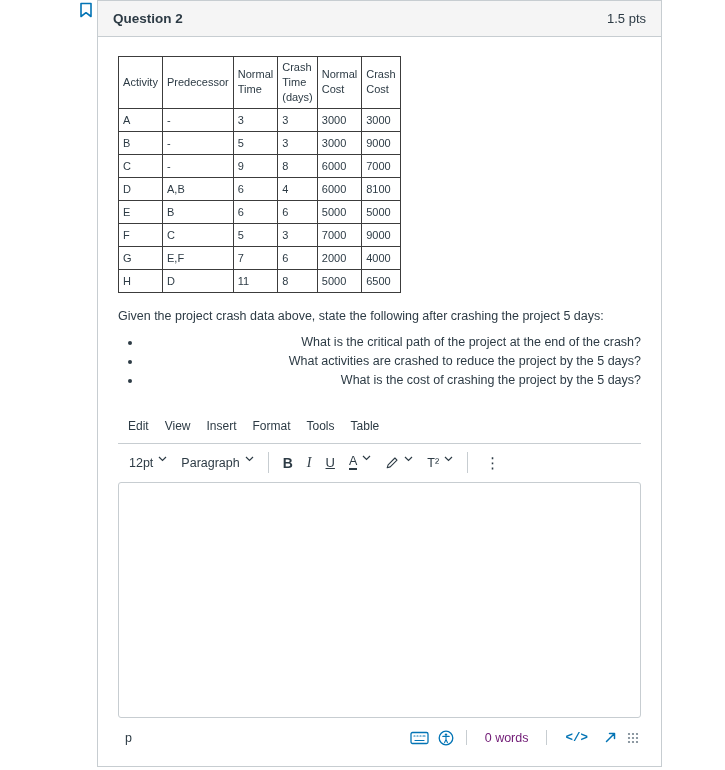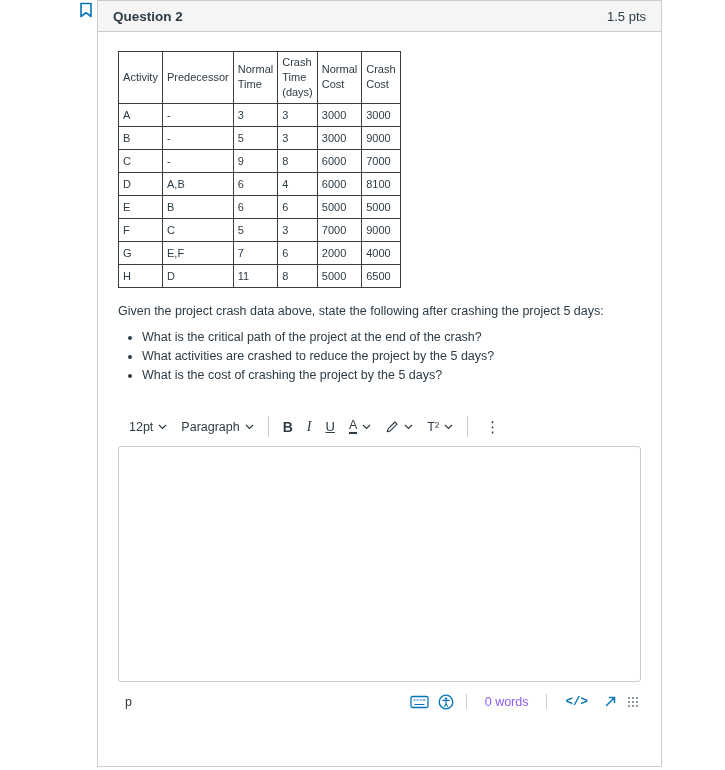--- a/index.html
+++ b/index.html
@@ -10,21 +10,21 @@
     overflow:hidden;
   }
   .flag { position:absolute; left:79px; top:2px; width:14px; height:16px; cursor:pointer; }
 
   .panel {
     position:absolute; left:97px; top:0; width:565px; height:767px;
     border:1px solid #C7CDD1; background:#fff;
   }
   .q-header {
     display:flex; justify-content:space-between; align-items:center;
-    height:31px; background:#F5F5F5; border-bottom:1px solid #C7CDD1;
+    height:36px; background:#F5F5F5; border-bottom:1px solid #C7CDD1;
     padding:0 15px;
   }
   .q-title { font-weight:bold; font-size:13.5px; }
   .q-pts { font-size:13px; }
 
   .q-body { padding:19px 20px 0 20px; }
 
   table.crash { border-collapse:collapse; font-size:11px; color:#2D3B45; }
   .crash th, .crash td {
     border:1px solid #3c3c3c; font-weight:normal; text-align:left;
@@ -33,55 +33,55 @@
   .crash td { height:23px; vertical-align:bottom; }
   .crash th:nth-child(1){ width:44px;text-align:center; }
   .crash th:nth-child(2){ width:68px; }
   .crash th:nth-child(3){ width:44px; }
   .crash th:nth-child(4){ width:36px; }
   .crash th:nth-child(5){ width:40px; }
   .crash th:nth-child(6){ width:38px; }
 
   .prompt { font-size:12.5px; margin:16px 0 0 0; }
 
-  ul.bullets { margin:12px 0 12px 0; padding-left:24px; font-size:12.5px; }
+  ul.bullets { margin:12px 0 12px 0; padding-left:24px; font-size:12.5px;text-align:right; }
   ul.bullets li { margin-bottom:5px; }
 
   .editor { margin-top:26px; }
   .menubar { border-bottom:1px solid #C7CDD1; display:flex; padding-left:2px; }
   .menu-item {
     background:none; border:none; cursor:pointer;
     font-family:"Liberation Sans", sans-serif; font-size:12px; color:#2D3B45;
     padding:6px 8px 10px 8px;
   }
 
   .toolbar { display:flex; align-items:center; padding:6px 2px 5px 4px; }
   .tb-btn {
-    display:flex; align-items:center; gap:5px;
+    display:flex; gap:5px;
     background:none; border:none; cursor:pointer;
     font-family:"Liberation Sans", sans-serif; font-size:12.5px; color:#2D3B45;
     padding:5px 7px;
   }
   .tb-bold  { font-weight:bold; font-size:14px; }
   .tb-italic{ font-style:italic; font-family:"Liberation Serif", serif; font-size:14px; }
   .tb-under { text-decoration:underline; font-size:13px; }
   .color-a  { border-bottom:2.5px solid #2D3B45; padding-bottom:1px; line-height:1; }
   .sep { width:1px; height:21px; background:#C7CDD1; margin:0 7px; }
   .kebab { font-size:15px; color:#2D3B45; padding:0 10px; background:none; border:none; cursor:pointer; }
 
   .textarea {
     border:1px solid #C7CDD1; border-radius:3px; height:236px;
     background:#fff; margin-top:1px; cursor:text;
   }
 
   .statusbar { display:flex; justify-content:space-between; align-items:center; padding:12px 2px 0 7px; }
   .status-left { font-size:12.5px; color:#2D3B45; }
   .status-right { display:flex; align-items:center; gap:9px; }
   .status-sep { width:1px; height:15px; background:#C7CDD1; margin:0 3px; }
-  .wordcount { font-size:12.5px; color:#8b5cf6; background:none; border:none; cursor:pointer; font-family:"Liberation Sans", sans-serif; }
+  .wordcount { font-size:12.5px; color:#701a75; background:none; border:none; cursor:pointer; font-family:"Liberation Sans", sans-serif; }
   .html-btn { color:#0374B5; font-size:12.5px; font-weight:bold; background:none; border:none; cursor:pointer; font-family:"Liberation Mono", monospace; }
   .icon-btn { background:none; border:none; cursor:pointer; padding:0; display:flex; align-items:center; }
 </style>
 </head>
 <body>
 
 <div class="flag">
   <svg width="14" height="16" viewBox="0 0 14 16">
     <path d="M2 1.5h10v13l-5-3.8-5 3.8z" fill="none" stroke="#0374B5" stroke-width="1.6" stroke-linejoin="round"></path>
   </svg>
@@ -177,20 +177,28 @@
     <p class="prompt">Given the project crash data above, state the following after crashing the project 5 days:</p>
 
     <ul class="bullets">
         <li>What is the critical path of the project at the end of the crash?</li>
         <li>What activities are crashed to reduce the project by the 5 days?</li>
         <li>What is the cost of crashing the project by the 5 days?</li>
       </ul>
 
     <div class="editor">
 
+      <div class="menubar">
+          <button class="menu-item">Edit</button>
+          <button class="menu-item">View</button>
+          <button class="menu-item">Insert</button>
+          <button class="menu-item">Format</button>
+          <button class="menu-item">Tools</button>
+          <button class="menu-item">Table</button>
+        </div>
 
       <div class="toolbar">
         <button class="tb-btn">
           <span>12pt</span>
           <svg width="9" height="6" viewBox="0 0 9 6">
               <path d="M1 1l3.5 3.5L8 1" fill="none" stroke="#2D3B45" stroke-width="1.2"></path>
             </svg>
         </button>
         <button class="tb-btn">
           <span>Paragraph</span>

